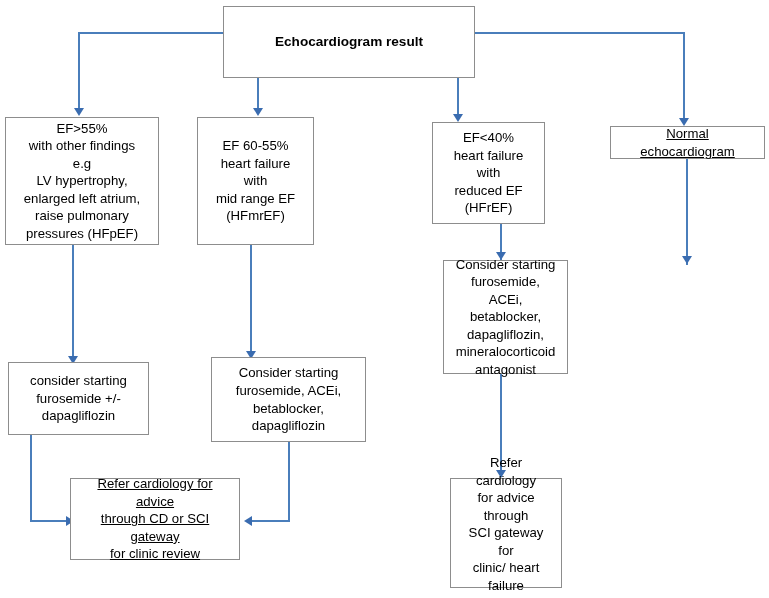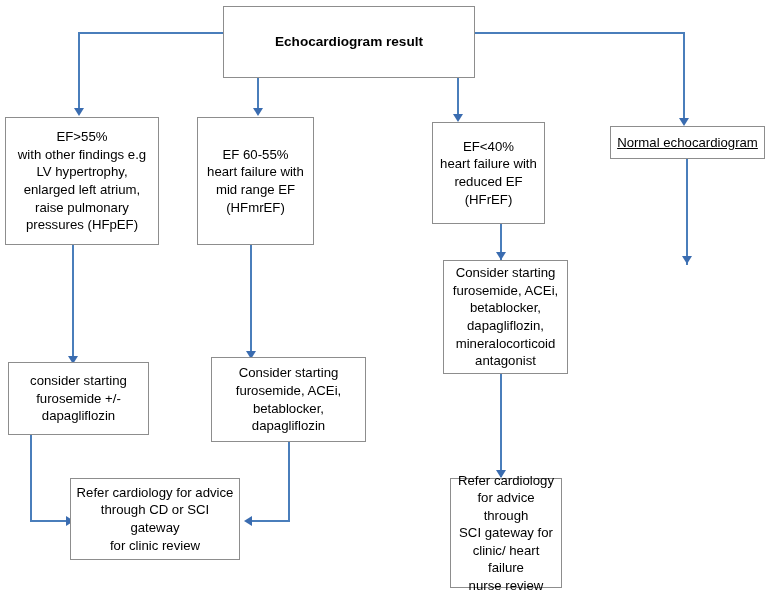--- a/index.html
+++ b/index.html
@@ -20,21 +20,21 @@
     box-sizing: border-box;
     border: 1px solid #8d8d8d;
     background: #ffffff;
     display: flex;
     align-items: center;
     justify-content: center;
     text-align: center;
     color: #000000;
     font-size: 13.2px;
     line-height: 1.33;
-    padding: 2px 4px;
+    padding: 2px 13px;
     white-space: pre-line;
     z-index: 3;
   }
   .node.title {
     font-weight: bold;
     font-size: 13.6px;
   }
   .conn {
     position: absolute;
     background: #4a7ebb;
@@ -137,21 +137,21 @@
   <div class="conn h" style="left:30px; top:520px; width:40px;"></div>
   <div class="arrow right" style="left:66px; top:516px;"></div>
 
   <div class="conn v" style="left:288px; top:442px; height:80px;"></div>
   <div class="conn h" style="left:248px; top:520px; width:42px;"></div>
   <div class="arrow left" style="left:244px; top:516px;"></div>
 
   <div class="conn v" style="left:500px; top:374px; height:103px;"></div>
   <div class="arrow down" style="left:496px; top:470px;"></div>
 
-  <div class="node" style="left:70px; top:478px; width:170px; height:82px;">Refer cardiology for advice
+  <div class="node" style="left:70px; top:478px; width:170px; height:82px;text-decoration:underline;">Refer cardiology for advice
 through CD or SCI gateway
 for clinic review</div>
 
   <div class="node" style="left:450px; top:478px; width:112px; height:110px;">Refer cardiology
 for advice through
 SCI gateway for
 clinic/ heart failure
 nurse review</div>
 
 </div>

